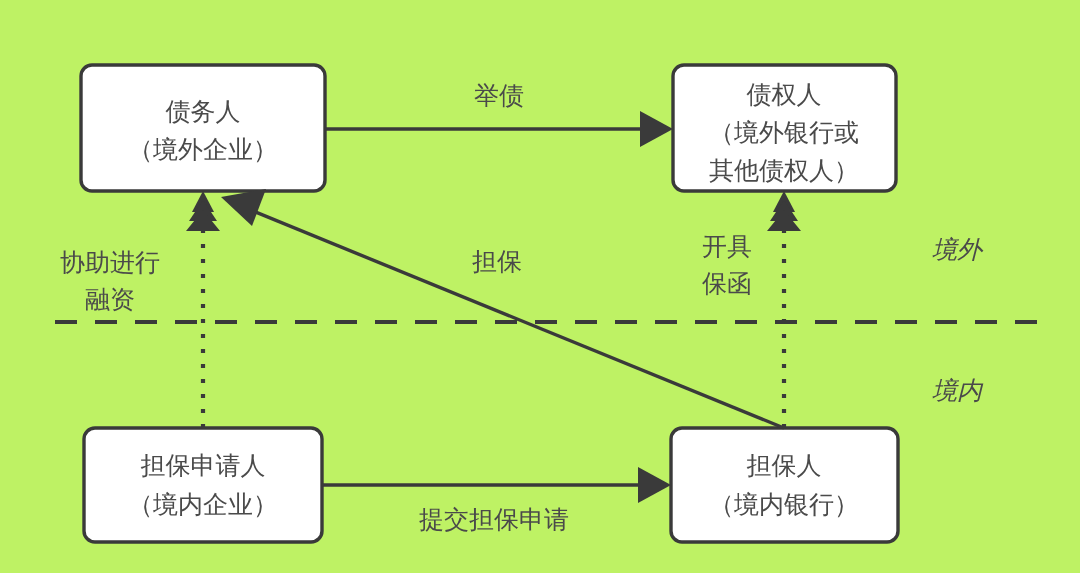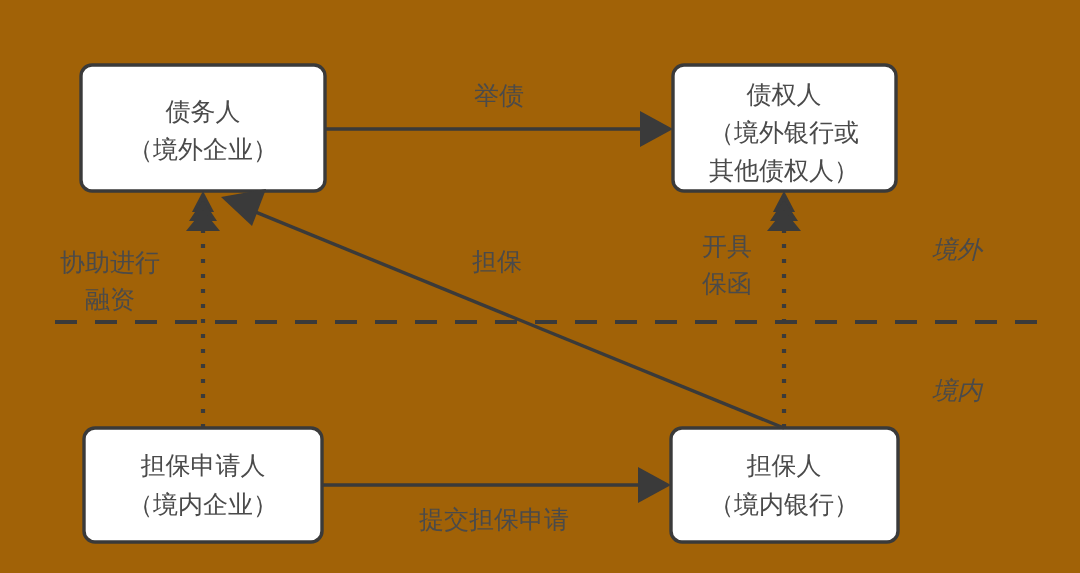--- a/index.html
+++ b/index.html
@@ -10,21 +10,21 @@
   body {
     width: 1080px;
     height: 573px;
     font-family: "Liberation Sans", "DejaVu Sans", sans-serif;
     overflow: hidden;
   }
   #diagram-root {
     position: relative;
     width: 1080px;
     height: 573px;
-    background: #a16207;
+    background: #bef264;
   }
   svg#diagram-svg {
     position: absolute;
     top: 0;
     left: 0;
     width: 1080px;
     height: 573px;
     display: block;
   }
   .node-rect {

